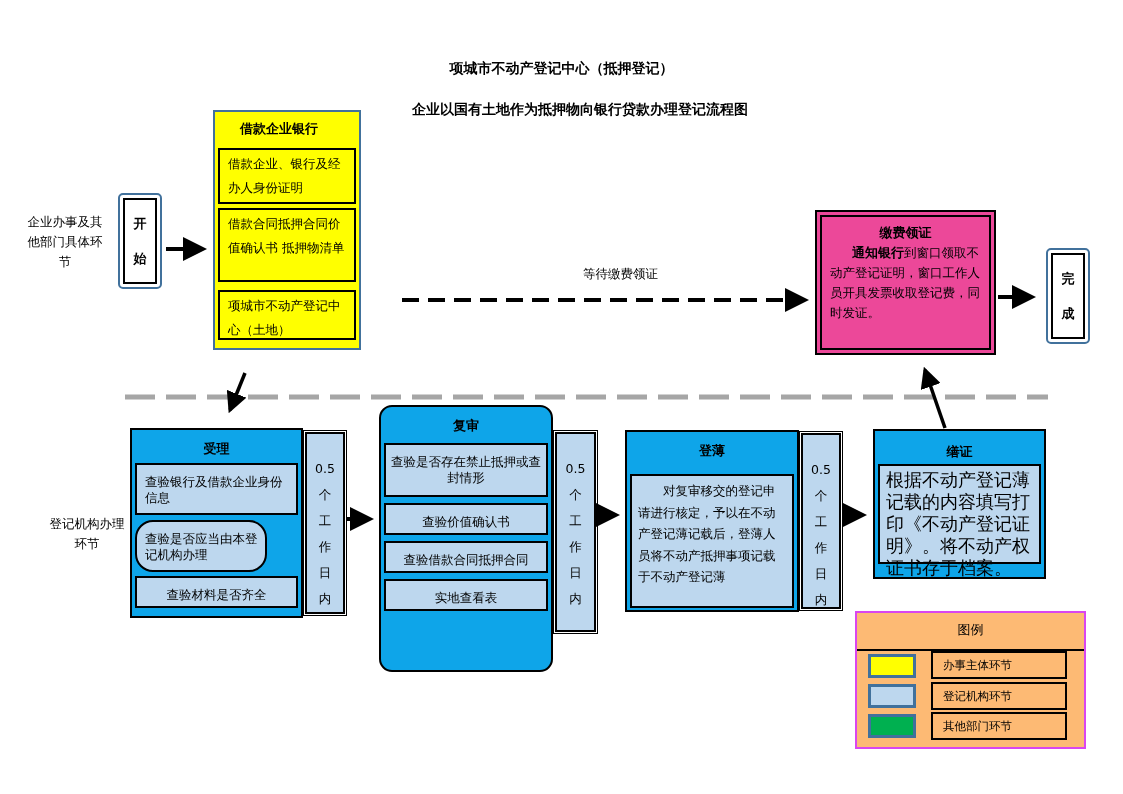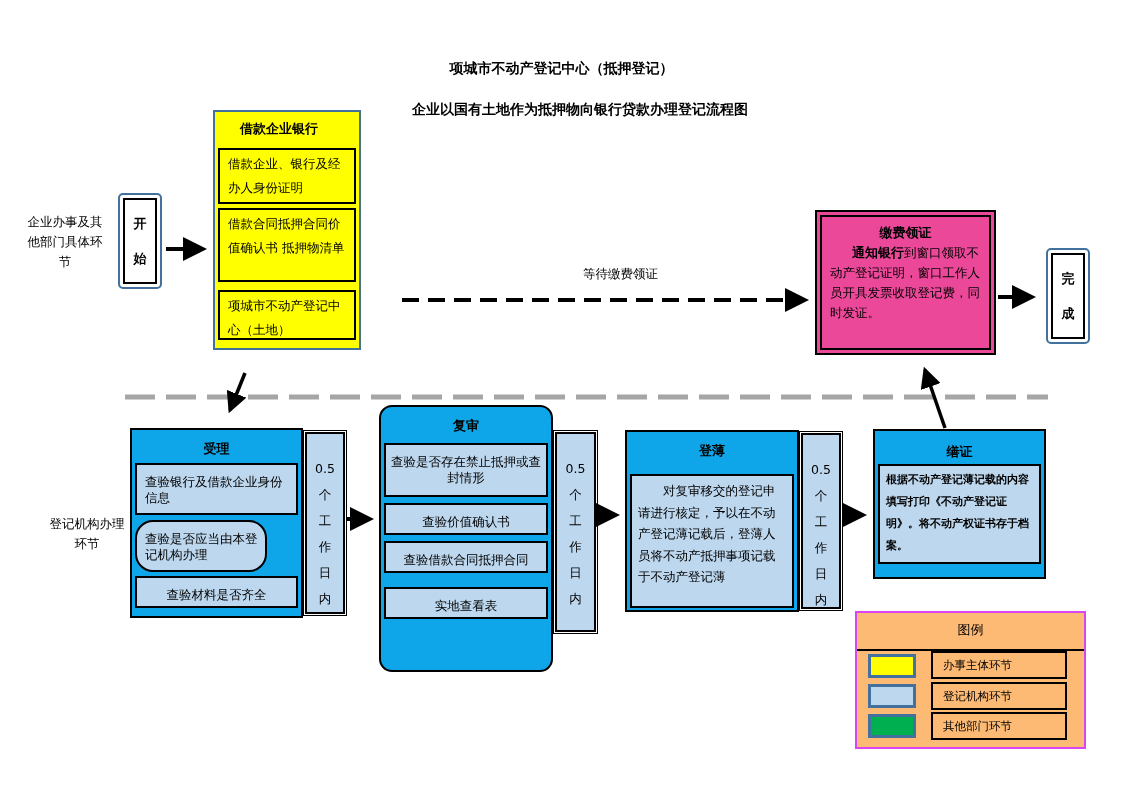--- a/index.html
+++ b/index.html
@@ -104,21 +104,21 @@
   <div>作</div>
   <div>日</div>
   <div>内</div>
 </div>
 
 <div class="blue-outer" style="left:379px; top:405px; width:174px; height:267px;border-radius:13px;">
   <div class="blue-head" style="top:10px;">复审</div>
   <div class="bbox" style="left:3px; top:36px; width:164px; height:54px;">查验是否存在禁止抵押或查封情形</div>
   <div class="bbox" style="left:3px; top:96px; width:164px; height:32px;">查验价值确认书</div>
   <div class="bbox" style="left:3px; top:134px; width:164px; height:32px;">查验借款合同抵押合同</div>
-  <div class="bbox" style="left:3px; top:172px; width:164px; height:32px;margin-top:8px;">实地查看表</div>
+  <div class="bbox" style="left:3px; top:172px; width:164px; height:32px;">实地查看表</div>
 </div>
 <div class="daybox" style="left:555px; top:432px; width:41px; height:200px;">
   <div>0.5</div>
   <div>个</div>
   <div>工</div>
   <div>作</div>
   <div>日</div>
   <div>内</div>
 </div>
 
@@ -130,21 +130,21 @@
   <div>0.5</div>
   <div>个</div>
   <div>工</div>
   <div>作</div>
   <div>日</div>
   <div>内</div>
 </div>
 
 <div class="blue-outer" style="left:873px; top:429px; width:173px; height:150px;">
   <div class="blue-head" style="top:12px;">缮证</div>
-  <div class="bbox left" style="left:3px; top:33px; width:163px; height:100px; font-weight:bold; font-size:11px; line-height:22px; padding:3px 6px;">根据不动产登记薄记载的内容填写打印《不动产登记证明》。将不动产权证书存于档案。</div>
+  <div class="bbox left" style="left:3px; top:33px; width:163px; height:100px; font-weight:normal; font-size:18px; line-height:22px; padding:3px 6px;">根据不动产登记薄记载的内容填写打印《不动产登记证明》。将不动产权证书存于档案。</div>
 </div>
 
 <div class="legend" style="left:855px; top:611px; width:231px; height:138px;">
   <div class="legend-head">图例</div>
   <div class="swatch" style="left: 11px; top: 41px; background: rgb(255, 255, 0);"></div>
   <div class="legend-label" style="left:74px; top:38px;">办事主体环节</div>
   <div class="swatch" style="left: 11px; top: 71px; background: rgb(189, 215, 238);"></div>
   <div class="legend-label" style="left:74px; top:69px;">登记机构环节</div>
   <div class="swatch" style="left: 11px; top: 101px; background: rgb(0, 176, 80);"></div>
   <div class="legend-label" style="left:74px; top:99px;">其他部门环节</div>

